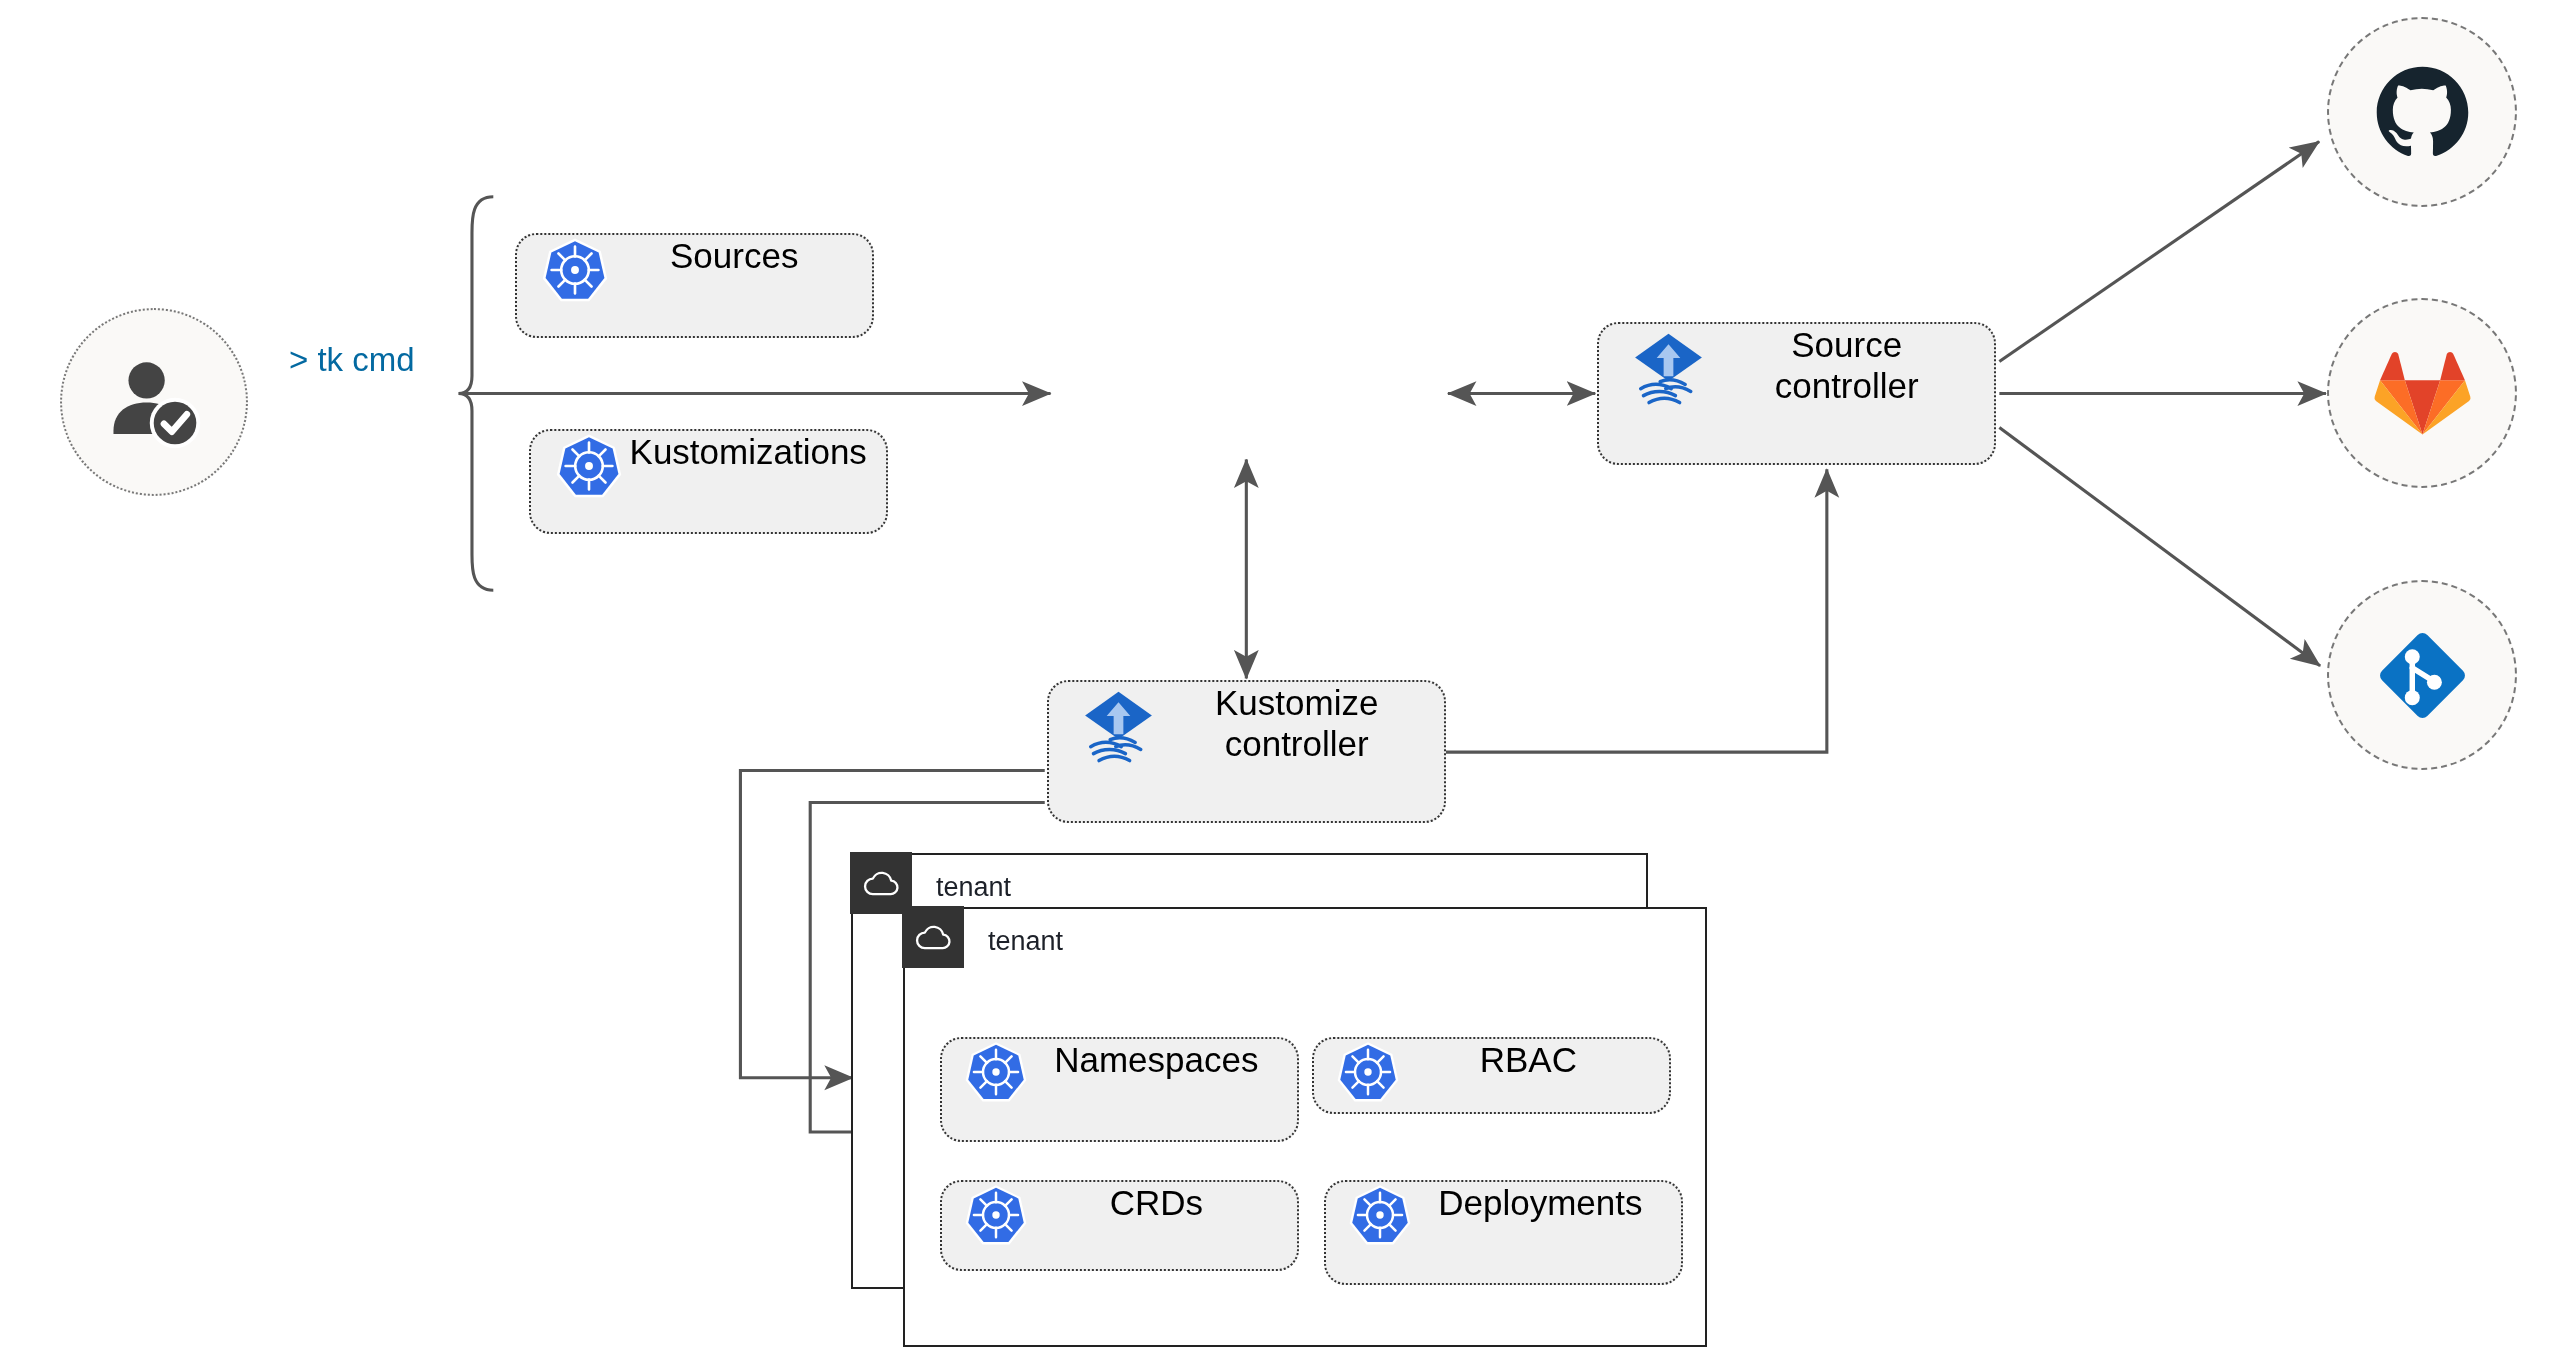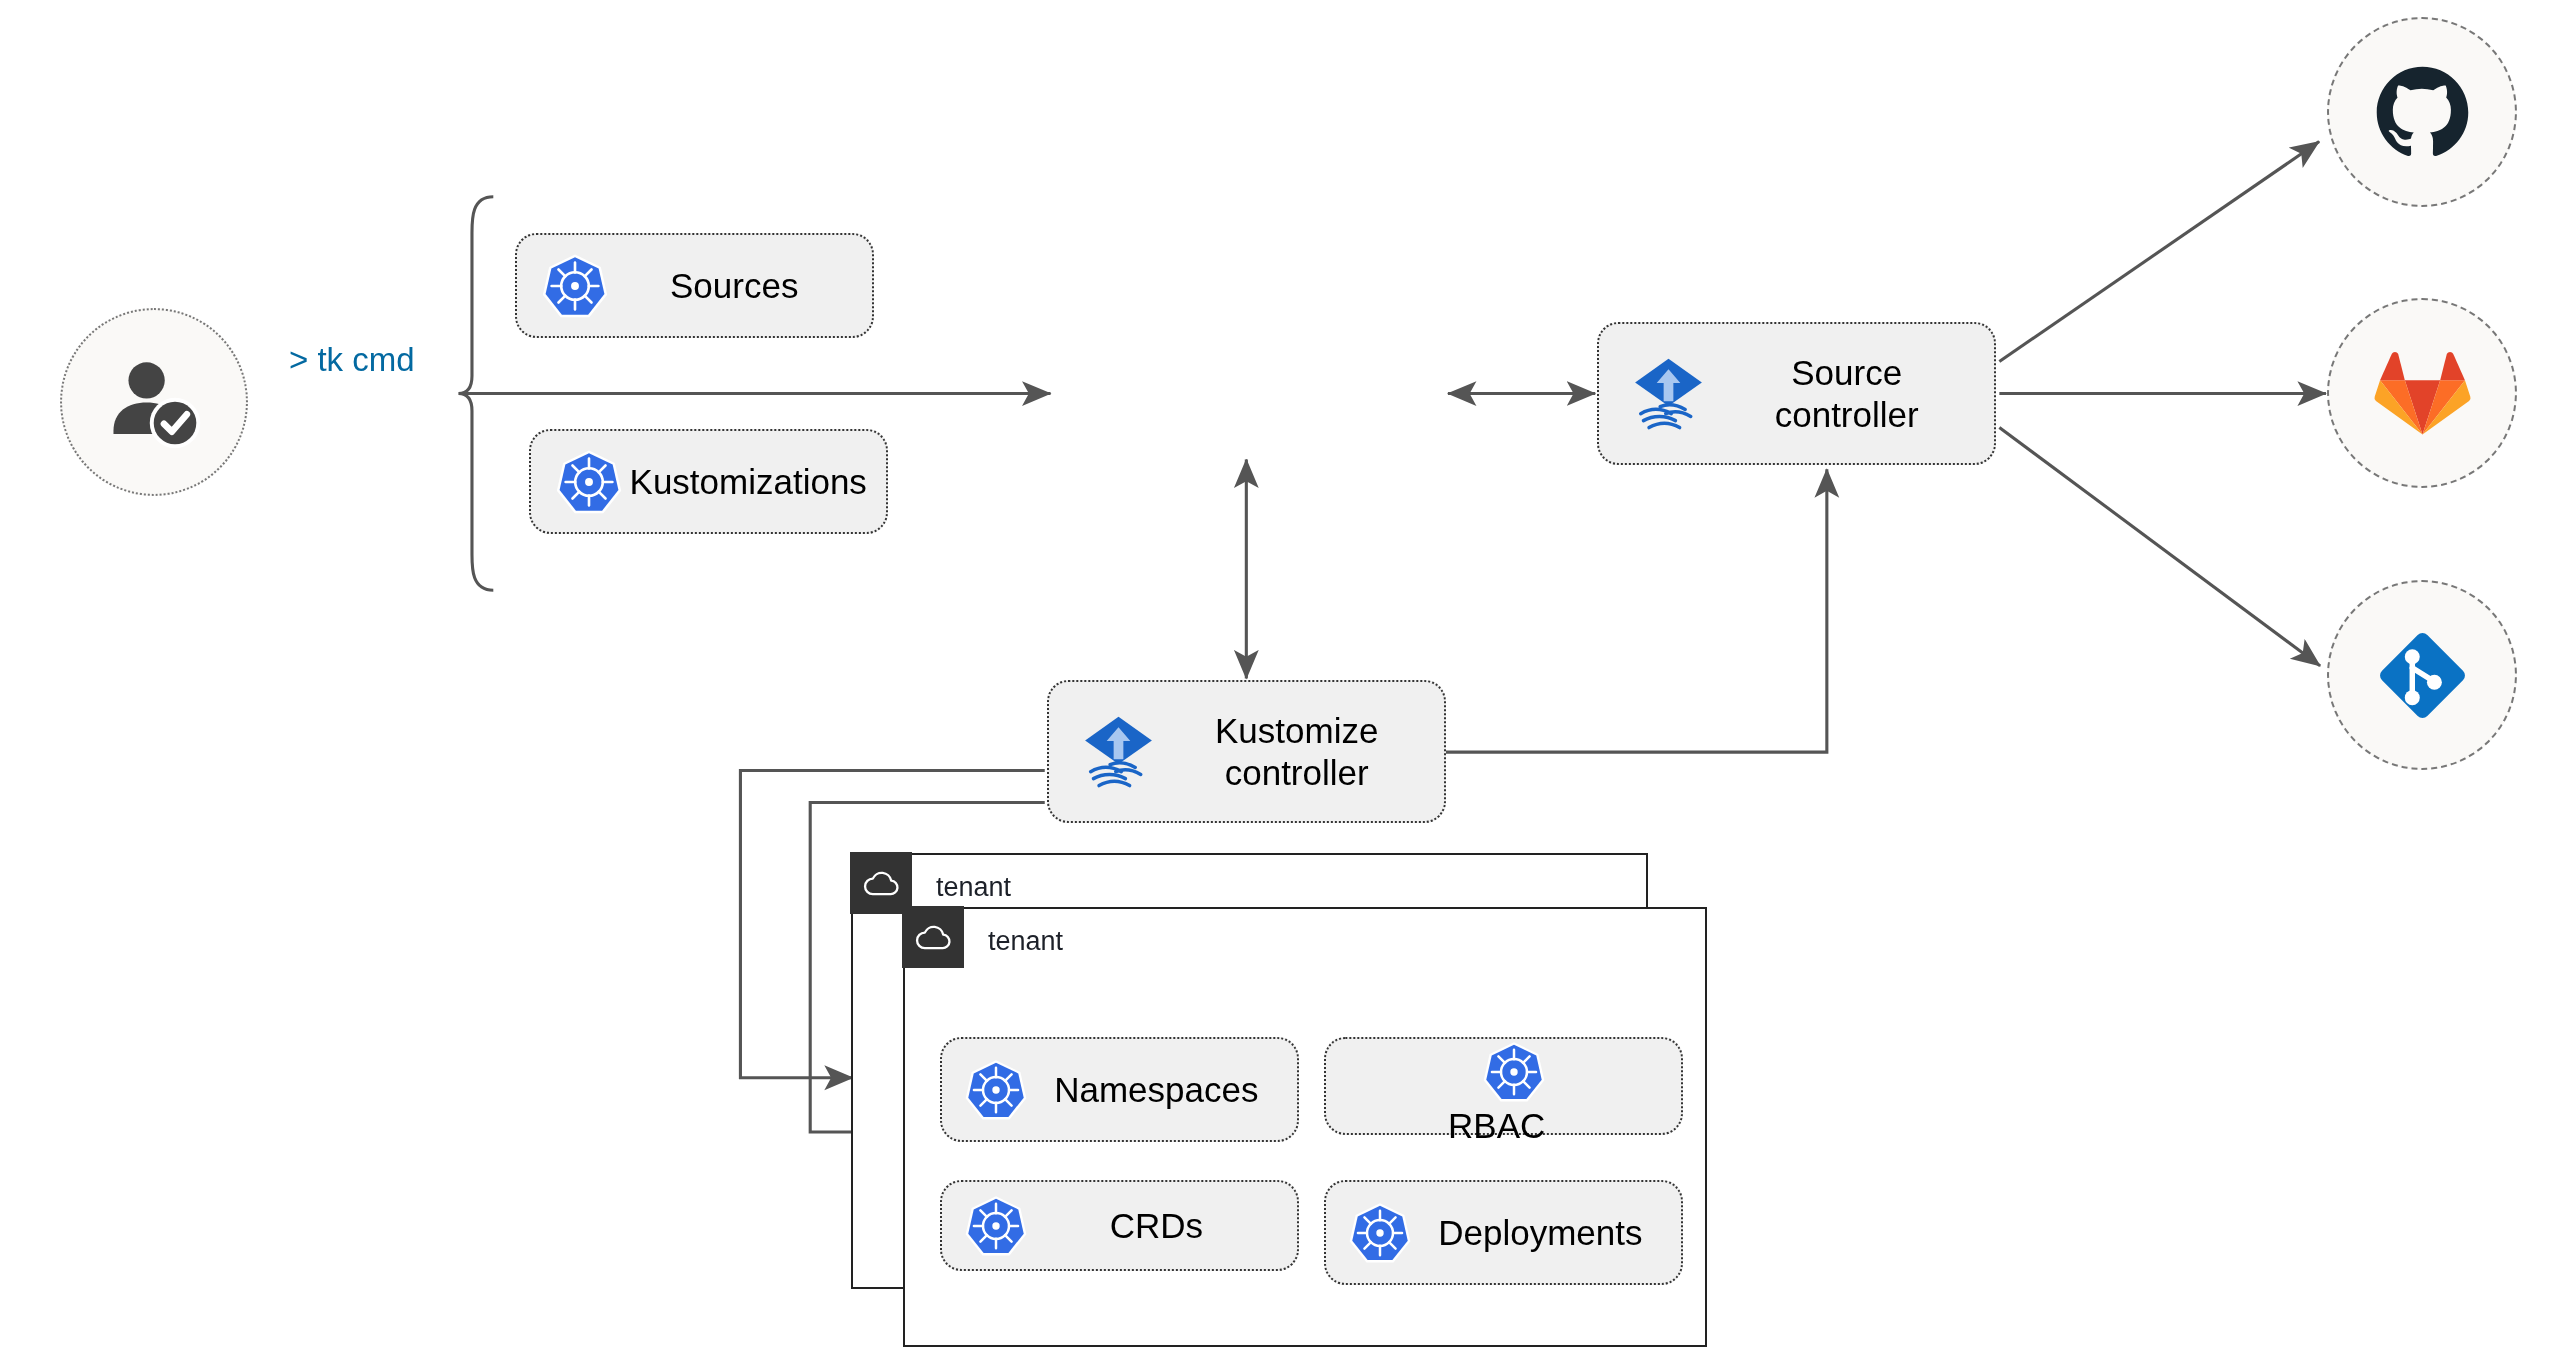--- a/index.html
+++ b/index.html
@@ -30,21 +30,21 @@
     position: absolute;
     box-sizing: border-box;
   }
 
   
   .chip {
     background: #f0f0f0;
     border: 2.9px dotted #333333;
     border-radius: 21.3px;
     display: flex;
-    align-items: center;
+    align-items: flex-start;
     box-sizing: border-box;
   }
   .chip .chip-icon {
     flex: 0 0 auto;
     display: flex;
     align-items: center;
     justify-content: center;
   }
   .chip .chip-label {
     flex: 1 1 auto;
@@ -299,21 +299,21 @@
                      M10.6 32 L19.4 32 M44.6 32 L53.4 32
                      M16.9 16.9 L23.2 23.2 M40.8 40.8 L47.1 47.1
                      M47.1 16.9 L40.8 23.2 M23.2 40.8 L16.9 47.1"></path>
           </g>
           <circle cx="32" cy="32" r="3.6" fill="#ffffff"></circle>
         </svg>
       </span>
       <span class="chip-label">Namespaces</span>
     </div>
 
-    <div class="node chip" style="left:419px; top:128px; width:359px; height:98px;flex-direction:column;">
+    <div class="node chip" style="left:407px; top:128px; width:359px; height:77px;">
       <span class="chip-icon" style="margin-left:21.3px;">
         <svg width="66" height="66" viewBox="0 0 64 64">
           <path d="M32 3.2 L55.6 14.6 L61.4 40.1 L45.1 60.6 L18.9 60.6 L2.6 40.1 L8.4 14.6 Z" fill="#ffffff"></path>
           <path d="M32 5.6 L53.6 16.0 L58.9 39.4 L44.0 58.2 L20.0 58.2 L5.1 39.4 L10.4 16.0 Z" fill="#326ce5"></path>
           <g stroke="#ffffff" stroke-width="2.4" fill="none" stroke-linecap="round">
             <circle cx="32" cy="32" r="12.6"></circle>
             <path d="M32 10.5 L32 19.6 M32 44.4 L32 53.5
                      M10.6 32 L19.4 32 M44.6 32 L53.4 32
                      M16.9 16.9 L23.2 23.2 M40.8 40.8 L47.1 47.1
                      M47.1 16.9 L40.8 23.2 M23.2 40.8 L16.9 47.1"></path>

